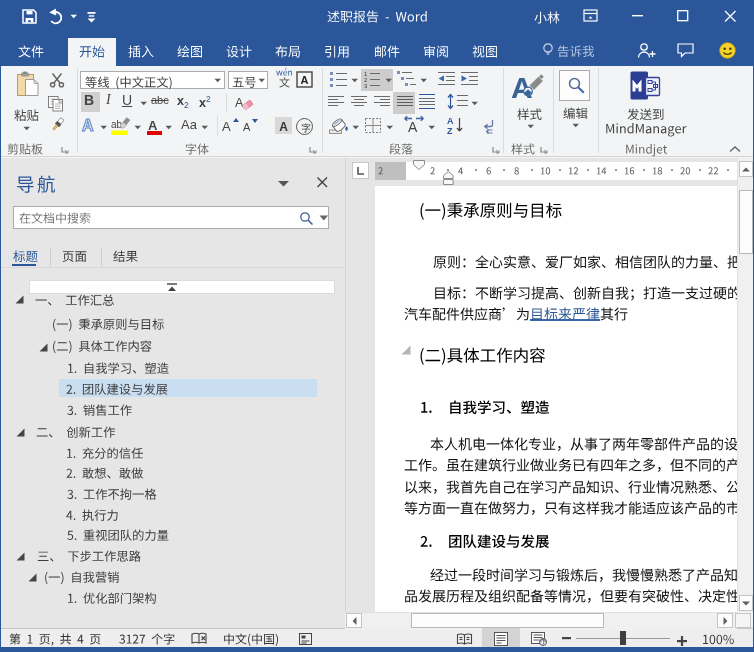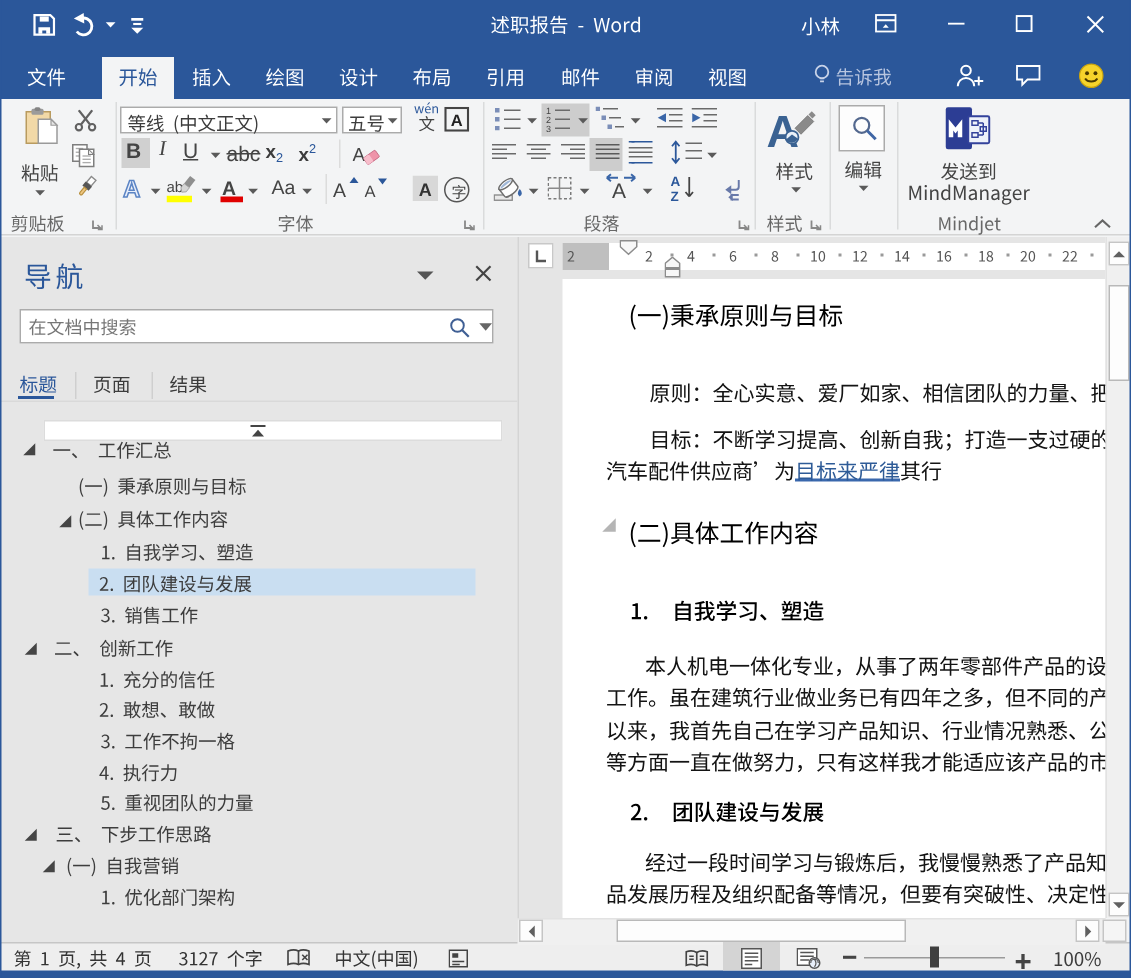--- a/index.html
+++ b/index.html
@@ -129,21 +129,21 @@
     <rect x="1" y="1" width="15" height="15" fill="none" stroke="#444" stroke-width="1.4"></rect>
     <text x="8.5" y="13" font-family="Liberation Sans" font-size="11" font-weight="bold" fill="#222" text-anchor="middle">A</text>
   </svg>
 <div style="position:absolute;left:81px;top:92px;width:19px;height:20px;background:#d0d0d0"></div>
 <div class="ls" style="left:84px;top:93px;font-size:14px;font-weight:bold;color:#444">B</div>
 <div class="ls" style="left:106px;top:93px;font-size:14px;font-style:italic;font-family:Liberation Serif;color:#444">I</div>
 <div class="ls" style="left:122px;top:93px;font-size:14px;color:#444;text-decoration:underline">U</div>
 <svg style="position:absolute;left:140px;top:101px" width="8" height="5">
     <path d="M0.5 0.8 L7 0.8 L3.7 4.3 Z" fill="#5a5a5a"></path>
   </svg>
-<div class="ls" style="left:151px;top:95px;font-size:14px;color:#444;text-decoration:line-through">abc</div>
+<div class="ls" style="left:151px;top:95px;font-size:11px;color:#444;text-decoration:line-through">abc</div>
 <div class="ls" style="left:177px;top:95px;font-size:12.5px;font-weight:bold;color:#3c3c3c">x<span style="font-size:8.5px;vertical-align:-3px;color:#2b579a;font-weight:normal">2</span></div>
 <div class="ls" style="left:199px;top:95px;font-size:12.5px;font-weight:bold;color:#3c3c3c">x<span style="font-size:8.5px;vertical-align:5px;color:#2b579a;font-weight:normal">2</span></div>
 <svg style="position:absolute;left:235px;top:94px;" width="20" height="17">
     <text x="0" y="13" font-family="Liberation Sans" font-size="12.5" fill="#444">A</text>
     <g transform="rotate(-35 13 11)">
       <rect x="8" y="8" width="9.5" height="5.5" rx="0.8" fill="#ef93a9" stroke="#c86e86" stroke-width="0.6"></rect>
       <rect x="8" y="8" width="4.5" height="5.5" rx="0.8" fill="#f7bdcb"></rect>
     </g>
   </svg>
 <svg style="position:absolute;left:81px;top:115px;" width="18" height="19">

